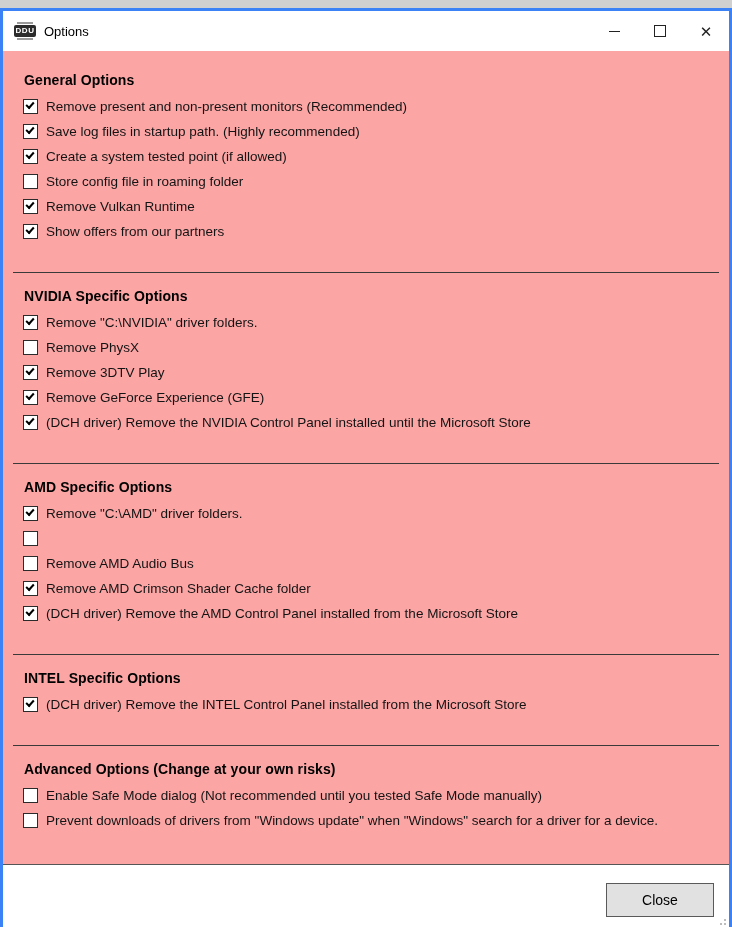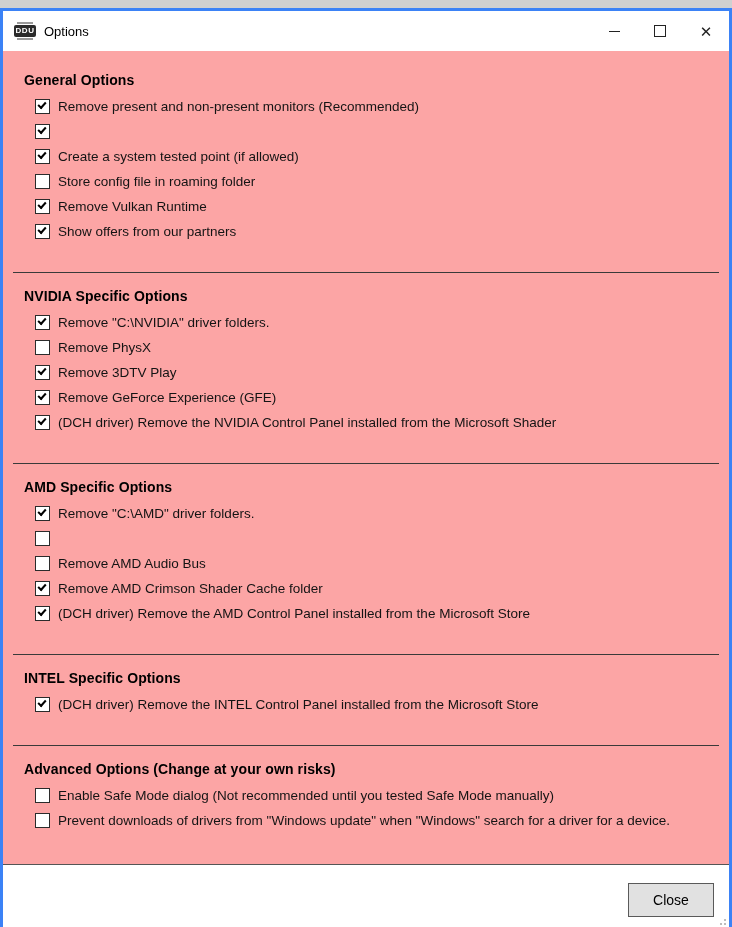--- a/index.html
+++ b/index.html
@@ -42,21 +42,21 @@
   .glyph-max{width:12px;height:12px;border:1px solid #222;background:transparent;}
   .glyph-close{font-size:15px;color:#222;line-height:1;font-weight:400;}
   
   .content{flex:1;overflow:hidden;padding-top:21px;}
   .section-title{
     margin:0 0 6px 21px;
     font-size:14px;font-weight:bold;color:#000;
     letter-spacing:0.1px;
   }
   .row{
-    height:25px;display:flex;align-items:center;padding-left:32px;
+    height:25px;display:flex;align-items:center;padding-left:20px;
   }
   .checkbox{
     width:15px;height:15px;flex:none;position:relative;
     background:#fff;border:1px solid #2b2b2b;
   }
   .checkbox .check{display:none;}
   .checkbox.checked .check{
     display:block;position:absolute;left:2px;top:2px;
     width:8px;height:5px;
     border-left:2px solid #000;border-bottom:2px solid #000;
@@ -71,21 +71,21 @@
   }
   
   .footer{
     flex:none;height:68px;
     border-top:1px solid #555;
     display:flex;justify-content:flex-end;align-items:flex-start;
     background:#ffffff;position:relative;
   }
   .close-btn{
     margin-top:18px;margin-right:15px;
-    width:86px;height:34px;
+    width:108px;height:34px;
     background:#e1e1e1;border:1px solid #5a5a5a;
     font-family:"Liberation Sans", sans-serif;
     font-size:14px;color:#000;cursor:default;
   }
   .resize-grip{
     position:absolute;right:3px;bottom:3px;width:13px;height:13px;
   }
   .resize-grip i{
     position:absolute;right:0;bottom:0;width:2px;height:2px;background:#bdbdbd;
     box-shadow: -4px 0 0 #bdbdbd, -8px 0 0 #bdbdbd,
@@ -124,20 +124,21 @@
           <div class="row">
     <span class="checkbox checked">
       <span class="check"></span>
     </span>
     <span class="label">Remove present and non-present monitors (Recommended)</span>
   </div>
           <div class="row">
     <span class="checkbox checked">
       <span class="check"></span>
     </span>
+    <span class="label">Save log files in startup path. (Highly recommended)</span>
   </div>
           <div class="row">
     <span class="checkbox checked">
       <span class="check"></span>
     </span>
     <span class="label">Create a system tested point (if allowed)</span>
   </div>
           <div class="row">
     <span class="checkbox">
       
@@ -183,21 +184,21 @@
           <div class="row">
     <span class="checkbox checked">
       <span class="check"></span>
     </span>
     <span class="label">Remove GeForce Experience (GFE)</span>
   </div>
           <div class="row">
     <span class="checkbox checked">
       <span class="check"></span>
     </span>
-    <span class="label">(DCH driver) Remove the NVIDIA Control Panel installed from the Microsoft Shader</span>
+    <span class="label">(DCH driver) Remove the NVIDIA Control Panel installed until the Microsoft Store</span>
   </div>
         </div>
   </section>
       <div class="divider"></div>
       <section class="section">
     <h2 class="section-title">AMD Specific Options</h2>
     <div class="rows">
           <div class="row">
     <span class="checkbox checked">
       <span class="check"></span>

